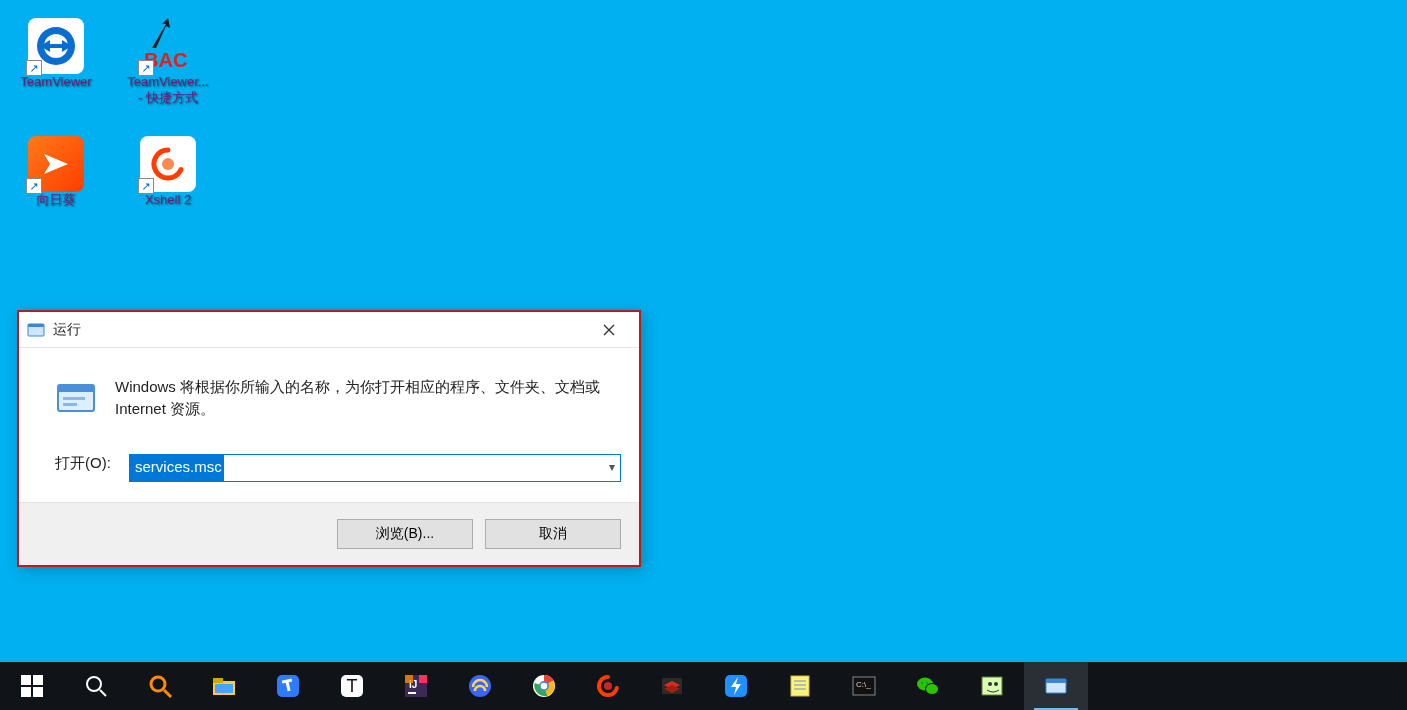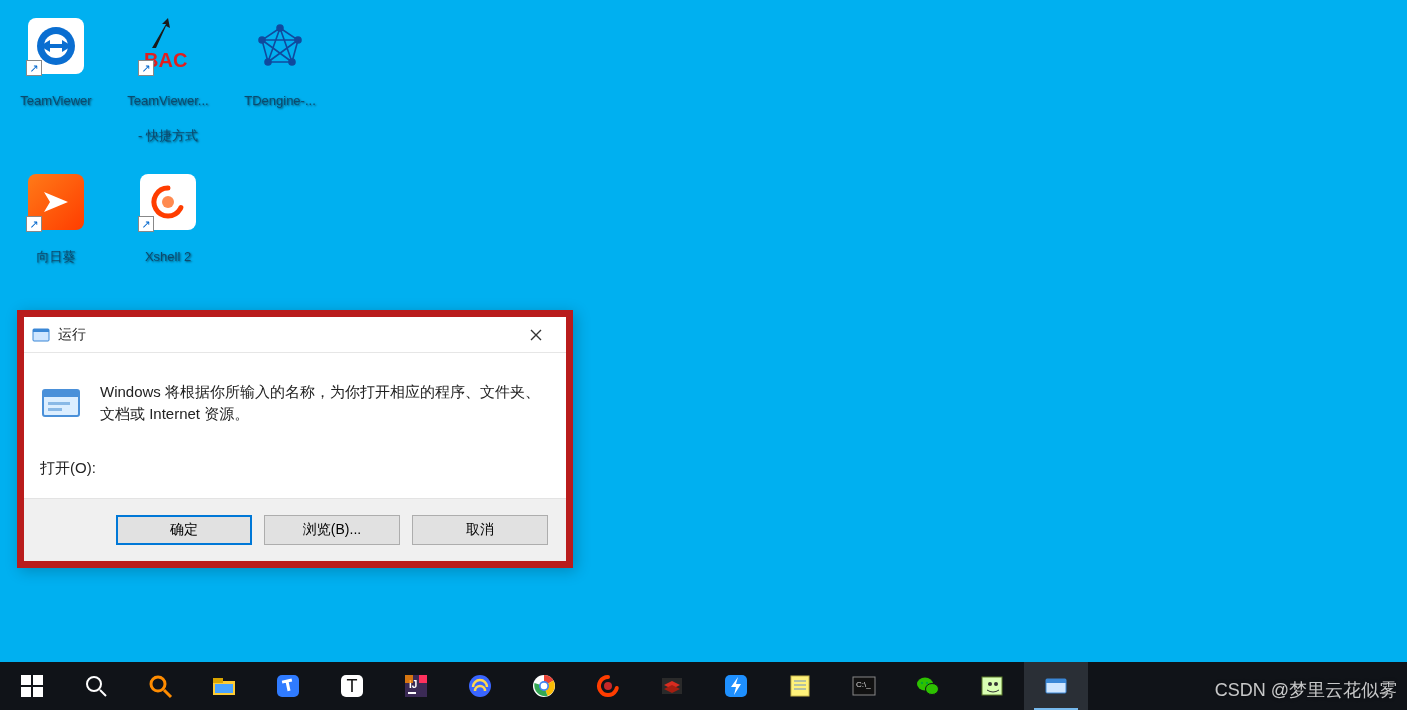--- a/index.html
+++ b/index.html
@@ -33,26 +33,26 @@
   .d-icon .shortcut-arrow {
     position: absolute;
     left: -2px; bottom: -2px;
     width: 16px; height: 16px;
     background: #fff;
     border: 1px solid #888;
     display: flex; align-items: center; justify-content: center;
     font-size: 11px; color: #0066cc;
   }
   .d-icon .label {
-    color: #0c4a6e;
+    color: #701a75;
     font-size: 13px;
     line-height: 16px;
     text-align: center;
     text-shadow: 1px 1px 2px rgba(0,0,0,.55);
-    margin-top: 19px;
+    margin-top: 0;
     max-width: 108px;
     word-break: break-all;
   }
   
   .tile-teamviewer {
     background: #fff; border-radius: 10px;
   }
   .tile-teamviewer svg { width: 44px; height: 44px; }
   .tile-bacnet {
     background: transparent;
@@ -79,42 +79,42 @@
     content: "";
     position: absolute; top:0; right:0;
     width: 14px; height: 14px;
     background: linear-gradient(135deg,#e0e0e0 50%, #c8c8c8 50%);
   }
 
   
   .run-dialog {
     position: absolute;
     left: 17px; top: 310px;
-    width: 556px;
+    width: 624px;
     background: #f9a8d4;
-    border: 7px solid #b91c1c;
+    border: 2px solid #b91c1c;
     box-shadow: 3px 3px 14px rgba(0,0,0,.22);
   }
   .run-titlebar {
     height: 36px;
     display: flex; align-items: center;
     padding: 0 8px;
     border-bottom: 1px solid #e6e6e6;
     background: #fff;
   }
   .run-titlebar .ticon { width: 18px; height: 18px; margin-right: 8px; }
   .run-titlebar .ttext { font-size: 14px; color: #222; }
   .run-titlebar .spacer { flex: 1; }
   .run-close {
     width: 44px; height: 28px;
     display:flex; align-items:center; justify-content:center;
     font-size: 16px; color:#333; cursor:pointer;
   }
   .run-body {
-    padding: 28px 18px 20px 16px;
+    padding: 28px 18px 20px 36px;
     background:#fff;
   }
   .run-desc-row { display:flex; }
   .run-desc-row .ricon { width:42px; flex:none; margin-right:18px; }
   .run-desc { font-size: 15px; color:#222; line-height: 22px; }
   .run-input-row {
     display:flex; align-items:flex-start;
     margin-top: 34px;
   }
   .run-input-label { width: 74px; font-size: 15px; color:#222; }
@@ -217,36 +217,20 @@
           <svg width="32" height="34" viewBox="0 0 32 34">
               <path d="M4 30 L18 6 L14 6 L20 0 L22 10 L18 8 L8 30 Z" fill="#1a1a1a"></path>
             </svg>
           <span class="bac-text">BAC</span>
           <div class="shortcut-arrow">↗</div>
         </div>
         <div class="label">TeamViewer...</div>
         <div class="label">- 快捷方式</div>
       </div>
 
-      <div class="d-icon">
-        <div class="tile tile-tdengine">
-          <svg viewBox="0 0 48 48">
-            <g stroke="#104a9e" stroke-width="1.6" fill="none">
-              <circle cx="24" cy="6" r="3" fill="#104a9e"></circle>
-                <circle cx="42" cy="18" r="3" fill="#104a9e"></circle>
-              <circle cx="36" cy="40" r="3" fill="#104a9e"></circle>
-                <circle cx="12" cy="40" r="3" fill="#104a9e"></circle>
-              <circle cx="6" cy="18" r="3" fill="#104a9e"></circle>
-              <path d="M24 6 L42 18 L36 40 L12 40 L6 18 Z"></path>
-              <path d="M24 6 L36 40 M24 6 L12 40 M42 18 L12 40 M6 18 L36 40 M6 18 L42 18"></path>
-            </g>
-          </svg>
-        </div>
-        <div class="label">TDengine-...</div>
-      </div>
     </div>
 
     <div class="icon-row" style="margin-top:18px;">
 
       <div class="d-icon">
         <div class="tile tile-sunflower">
           <svg viewBox="0 0 36 36">
               <polygon points="6,8 30,18 6,28 12,18" fill="#fff"></polygon>
             </svg>
           <div class="shortcut-arrow">↗</div>
@@ -289,25 +273,29 @@
           <rect x="3" y="8" width="36" height="26" rx="2" fill="#dceeff" stroke="#4a90d9" stroke-width="2"></rect>
           <rect x="3" y="8" width="36" height="7" fill="#4a90d9"></rect>
           <rect x="8" y="20" width="22" height="3" fill="#8ab9e6"></rect>
           <rect x="8" y="26" width="14" height="3" fill="#8ab9e6"></rect>
         </svg>
         <div class="run-desc">Windows 将根据你所输入的名称，为你打开相应的程序、文件夹、文档或 Internet 资源。</div>
       </div>
 
       <div class="run-input-row">
         <div class="run-input-label">打开(O):</div>
+        <div class="run-combo">
+          <input class="run-input" type="text" value="services.msc" style="">
+          <span class="run-input-selected">services.msc</span>
+          <span class="chev">▾</span>
+        </div>
       </div>
     </div>
 
     <div class="run-footer">
-      <button class="run-btn primary">确定</button>
       <button class="run-btn">浏览(B)...</button>
       <button class="run-btn">取消</button>
     </div>
   </div>
 
   <div class="taskbar">
     <div class="tbtn">
       <svg viewBox="0 0 26 26">
           <g fill="#fff">
             <rect x="2" y="2" width="10" height="10"></rect>
@@ -424,14 +412,13 @@
         </svg>
     </div>
     <div class="tbtn highlight active">
       <svg viewBox="0 0 26 26">
           <rect x="3" y="6" width="20" height="14" rx="1" fill="#cfe6ff" stroke="#3a87d6"></rect>
           <rect x="3" y="6" width="20" height="4" fill="#3a87d6"></rect>
         </svg>
     </div>
   </div>
 
-  <div class="watermark">CSDN @梦里云花似雾</div>
 </div>
 
 </body></html>

